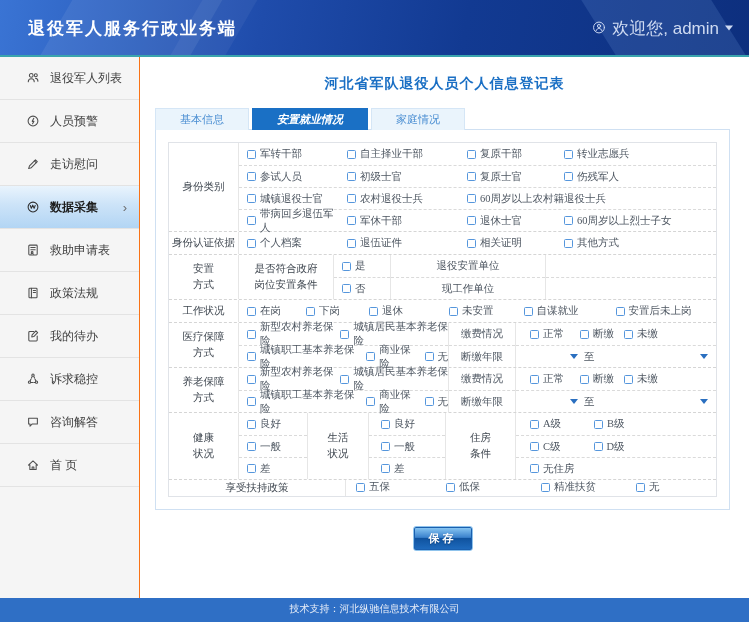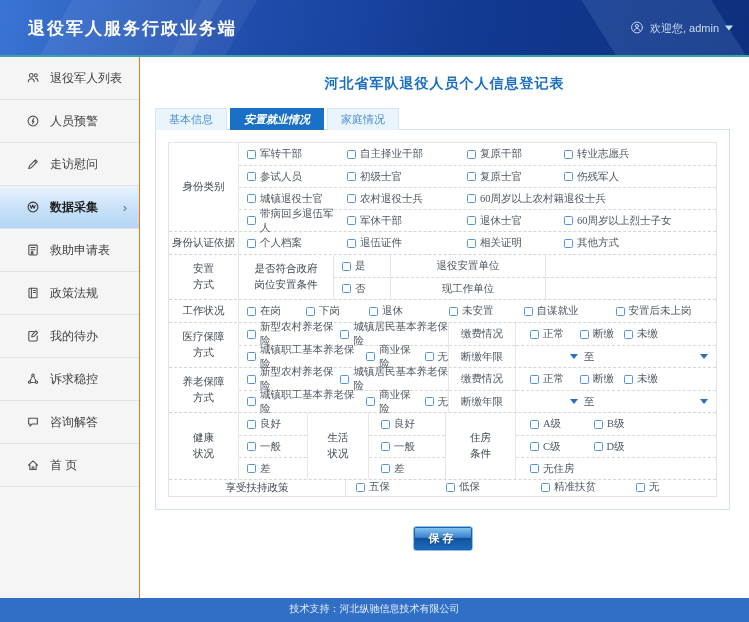--- a/index.html
+++ b/index.html
@@ -10,40 +10,40 @@
   .hdr { position:relative; height:57px; overflow:hidden;
     background:linear-gradient(100deg,#3a74d4 0%,#1f4cab 35%,#123a92 62%,#0d2f7e 100%);
     border-bottom:2px solid #3aa4ad; }
   .deco { position:absolute; top:-25px; height:110px; background:rgba(255,255,255,.07); transform:skewX(-30deg); }
   .d1 { left:55px; width:150px; }
   .d2 { left:185px; width:55px; background:rgba(255,255,255,.05); }
   .d3 { left:600px; width:130px; transform:skewX(32deg); background:rgba(120,165,230,.18); }
   .hdr h1 { position:absolute; left:28px; top:50%; transform:translateY(-50%);
     color:#fff; font-size:17px; letter-spacing:2px; font-weight:bold; }
   .user { position:absolute; right:16px; top:50%; transform:translateY(-50%);
-    display:flex; align-items:center; gap:6px; color:#cfdbf2; font-size:11px; cursor:pointer; }
+    display:flex; align-items:center; gap:6px; color:#cfdbf2; font-size:17px; cursor:pointer; }
   .caret { width:0; height:0; border-left:4px solid transparent; border-right:4px solid transparent;
     border-top:5px solid #cfdbf2; }
 
   
   .layout { display:flex; height:541px; }
   .sidebar { width:140px; background:#f5f5f5; border-right:1px solid #f97316; }
   .side-item { height:43px; display:flex; align-items:center; gap:10px; padding-left:26px;
     border-bottom:1px solid #e3e3e3; font-size:12px; color:#3f3f3f; cursor:pointer; }
   .side-item svg { flex-shrink:0; }
   .side-item.active { background:linear-gradient(180deg,#e9f4fd 0%,#cce3f8 45%,#b2d5f4 100%);
     font-weight:bold; color:#1d1d1d; }
   .chev { margin-left:auto; margin-right:12px; color:#6d6d6d; font-size:13px; font-weight:normal; }
 
   .main { flex:1; background:#fff; }
   .title { text-align:center; margin-top:18px; font-size:14px; color:#1a6fc4; font-weight:bold; letter-spacing:1px; }
 
   
   .tabs { display:flex; margin:15px 0 0 15px; position:relative; z-index:2; }
-  .tab { height:22px; line-height:21px; padding:0 13px; font-size:11px; margin-right:3px;
+  .tab { height:22px; line-height:21px; padding:0 24px; font-size:11px; margin-right:3px;
     background:#eaf4fc; color:#4a8ed2; border:1px solid #d5e6f6; border-bottom:none; cursor:pointer; }
   .tab.active { background:#1a70c5; color:#fff; border-color:#1a70c5; font-weight:bold;font-style:italic; }
   .panel { margin-left:15px; width:575px; border:1px solid #cfe0f2; background:#fff; padding:12px; margin-top:-1px; }
 
   
   .ftable { border:1px solid #e0e3e8; font-size:10.5px; color:#4d5661; }
   .sec { display:flex; }
   .sec + .sec { border-top:1px dashed #d5d5d5; }
   .lab { display:flex; align-items:center; justify-content:center; text-align:center;
     color:#3f4750; white-space:pre-line; line-height:1.5; flex-shrink:0; }

